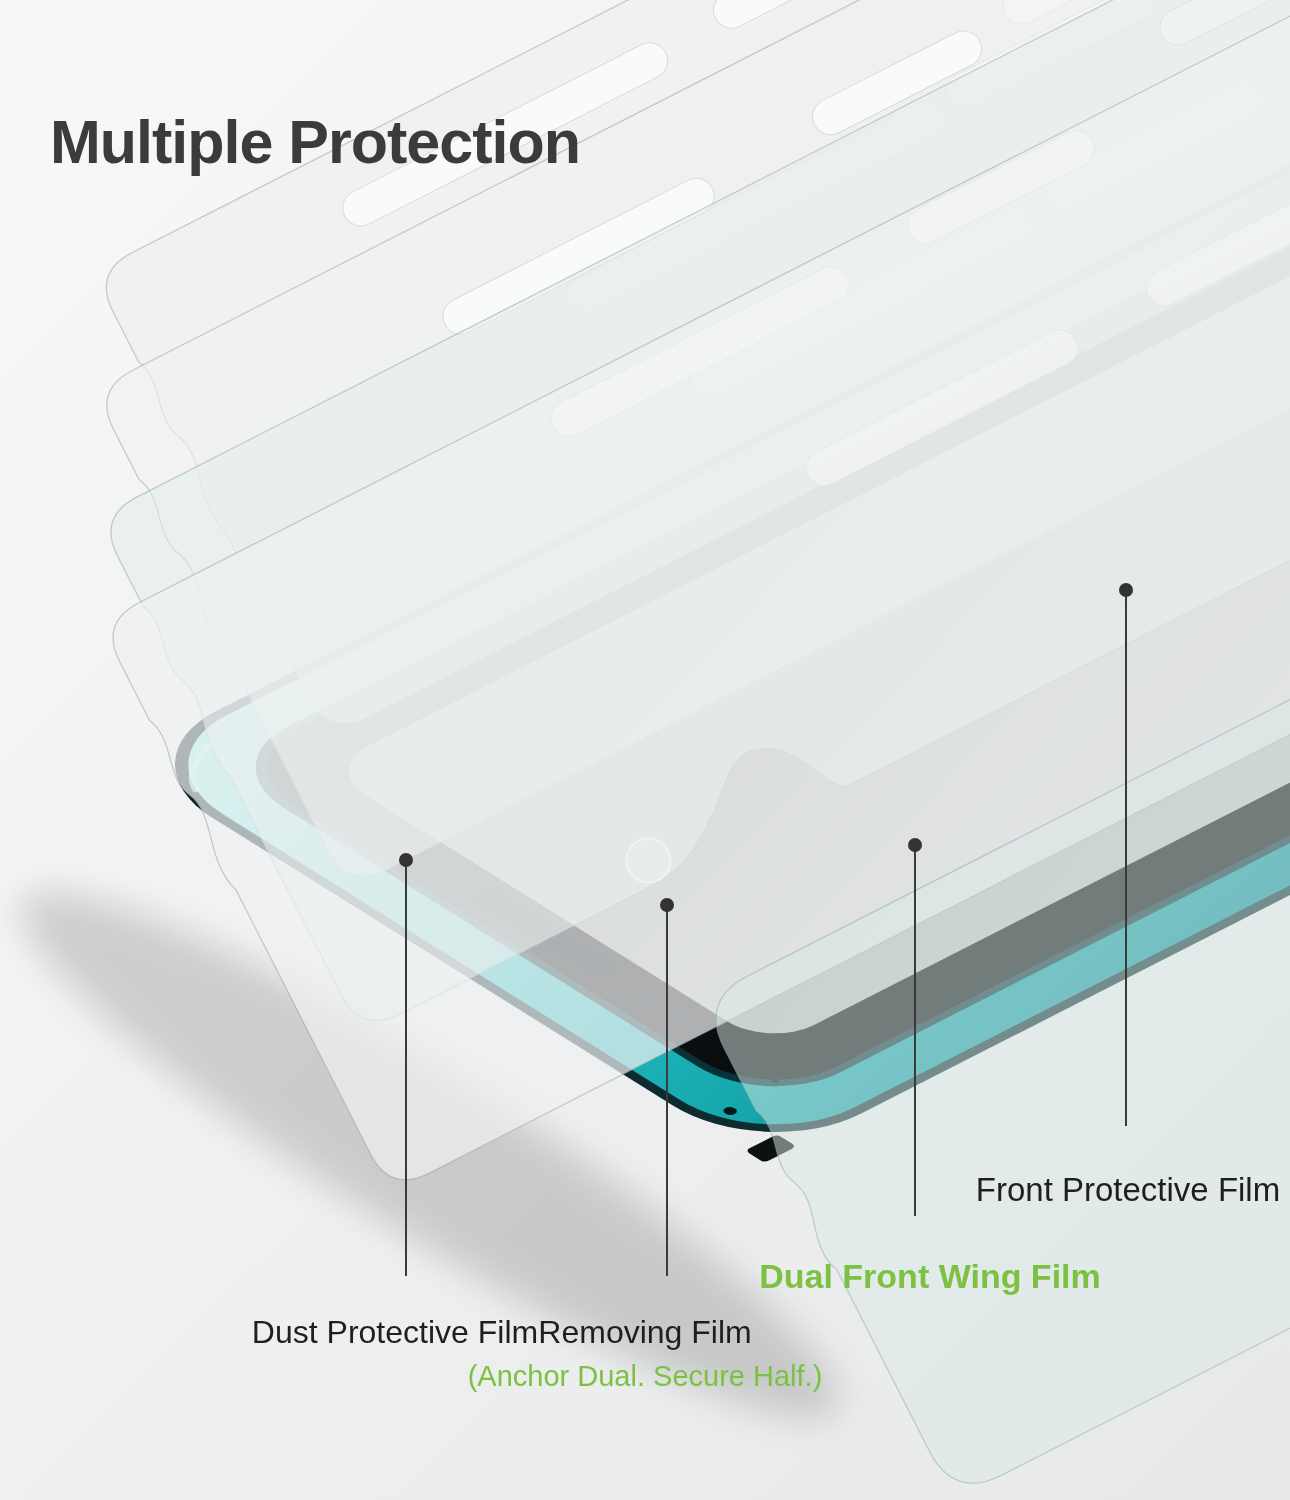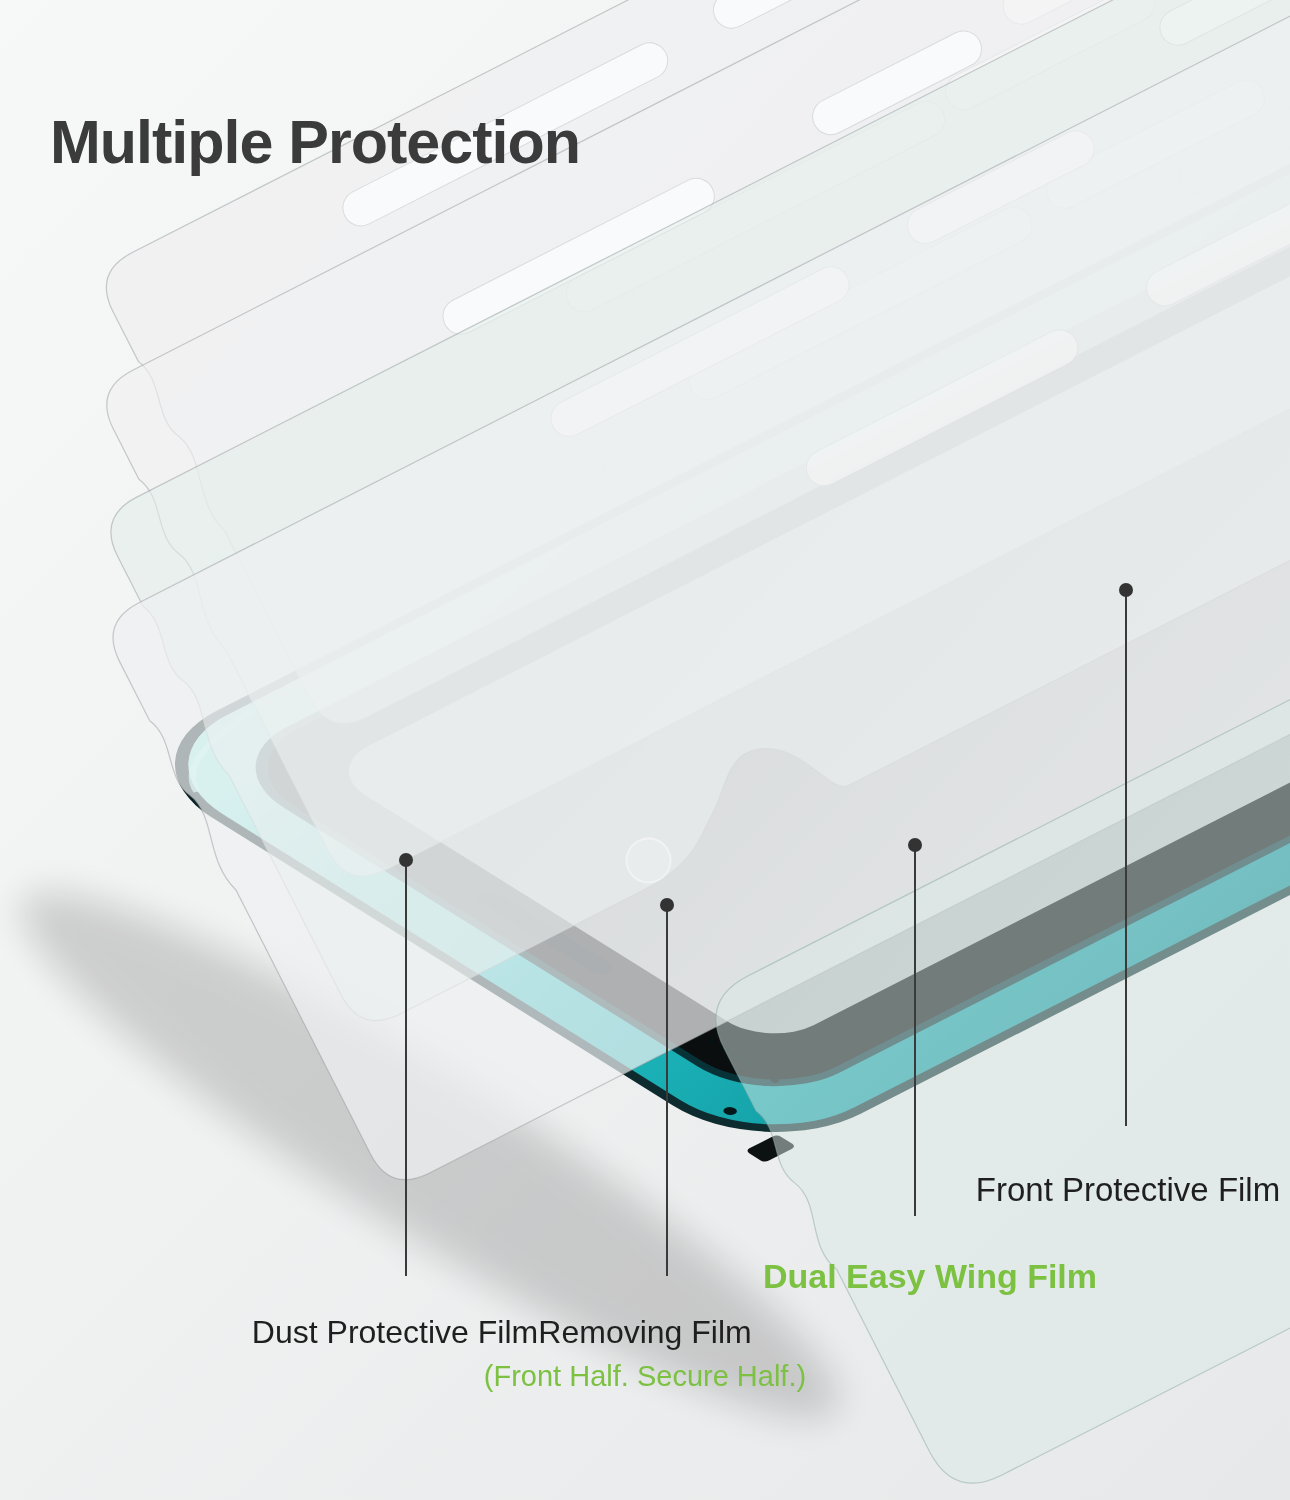--- a/index.html
+++ b/index.html
@@ -147,22 +147,22 @@
     </div>
   <div class="leader" id="ld-front">
       <span class="dot"></span>
     </div>
 
   <div class="callout" id="co-back">
     <div>Dust Protective Film</div>
   </div>
   <div class="callout" id="co-dust">
     <div>Removing Film</div>
-    <div class="note">(Front Half. Secure Half.)</div>
+    <div class="note">(Anchor Dual. Secure Half.)</div>
   </div>
   <div class="callout" id="co-dual">
-    <div>Dual Easy Wing Film</div>
+    <div>Dual Front Wing Film</div>
   </div>
   <div class="callout" id="co-front">
     <div>Front Protective Film</div>
   </div>
 
 </div>
 
 </body></html>

